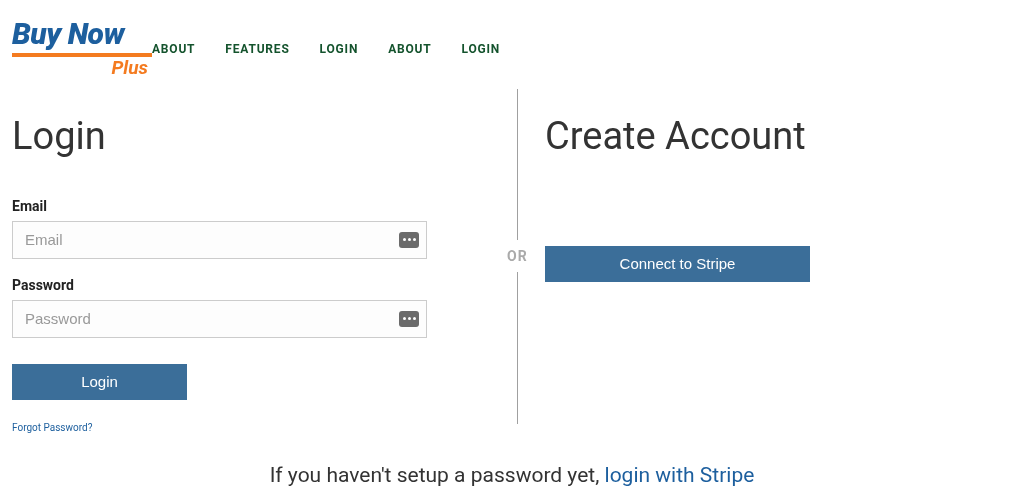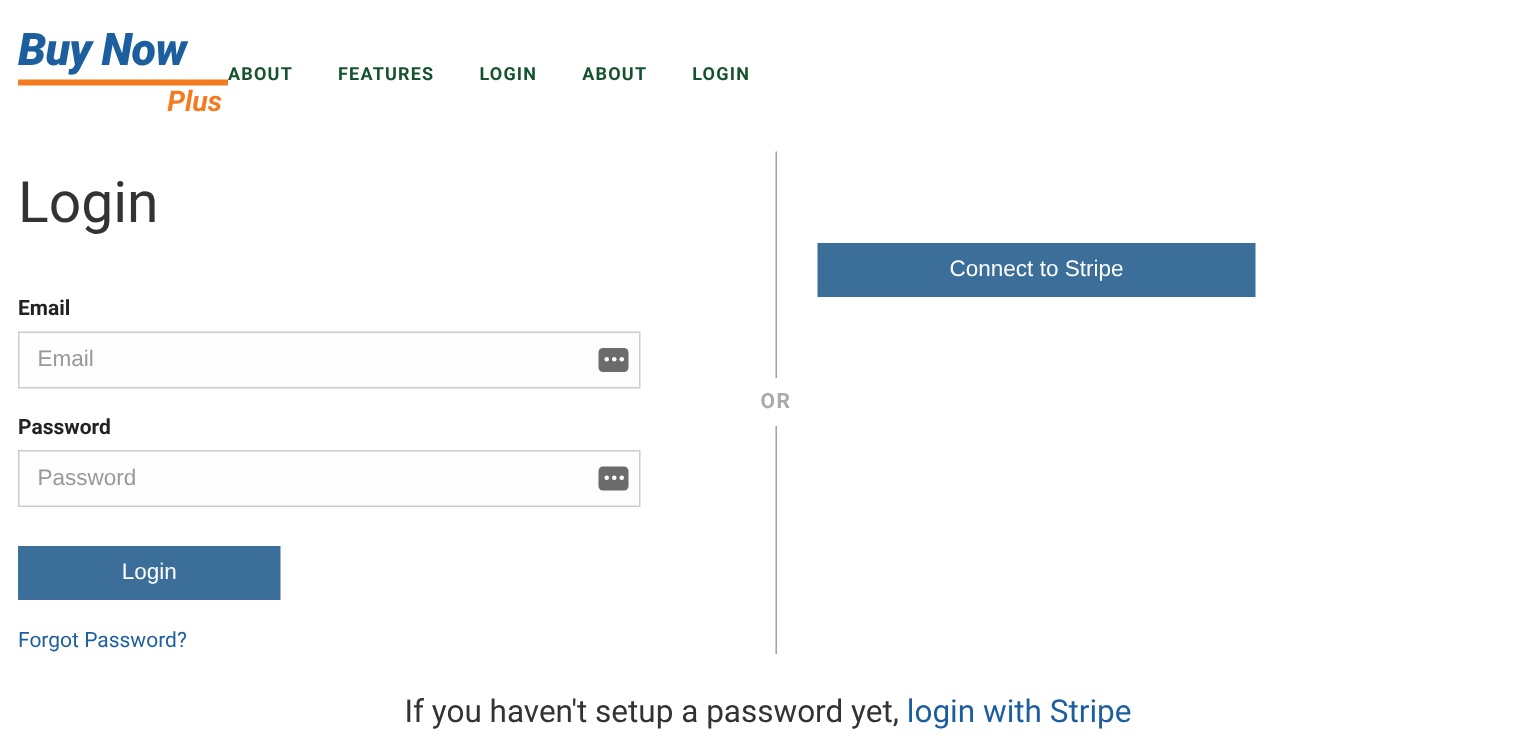--- a/index.html
+++ b/index.html
@@ -68,21 +68,21 @@
       width: 455px;
       padding-right: 40px;
     }
     .col-right {
       flex: 1;
       padding-left: 78px;
     }
     .divider-container {
       position: absolute;
       left: 507px;
-      top: 12px;
+      top: 0;
       height: 335px;
       display: flex;
       flex-direction: column;
       align-items: center;
       justify-content: center;
     }
     .divider-line {
       width: 1px;
       background: #a0a0a0;
       flex: 1;
@@ -154,27 +154,27 @@
       cursor: pointer;
       text-decoration: none;
     }
     .btn-login {
       width: 175px;
       height: 36px;
       margin-top: 8px;
       margin-bottom: 16px;
     }
     .btn-connect {
-      width: 292px;
+      width: 265px;
       height: 36px;
       margin-top: 48px;
     }
     .forgot-link {
       color: #1d5f9e;
-      font-size: 14px;
+      font-size: 10px;
       text-decoration: none;
     }
     .footer-text {
       text-align: center;
       font-size: 21px;
       color: #333;
       margin-top: 28px;
     }
     .footer-text a {
       color: #1d5f9e;
@@ -232,19 +232,20 @@
     </div>
   </div>
 
   <div class="divider-container">
     <div class="divider-line"></div>
     <div class="or-label">OR</div>
     <div class="divider-line"></div>
   </div>
 
   <div class="col-right">
+    <h1>Create Account</h1>
     <button class="btn btn-connect">Connect to Stripe</button>
   </div>
 </div>
 
 <div class="footer-text">
   <span>If you haven't setup a password yet, </span><a href="#">login with Stripe</a>
 </div>
 
 </body></html>

